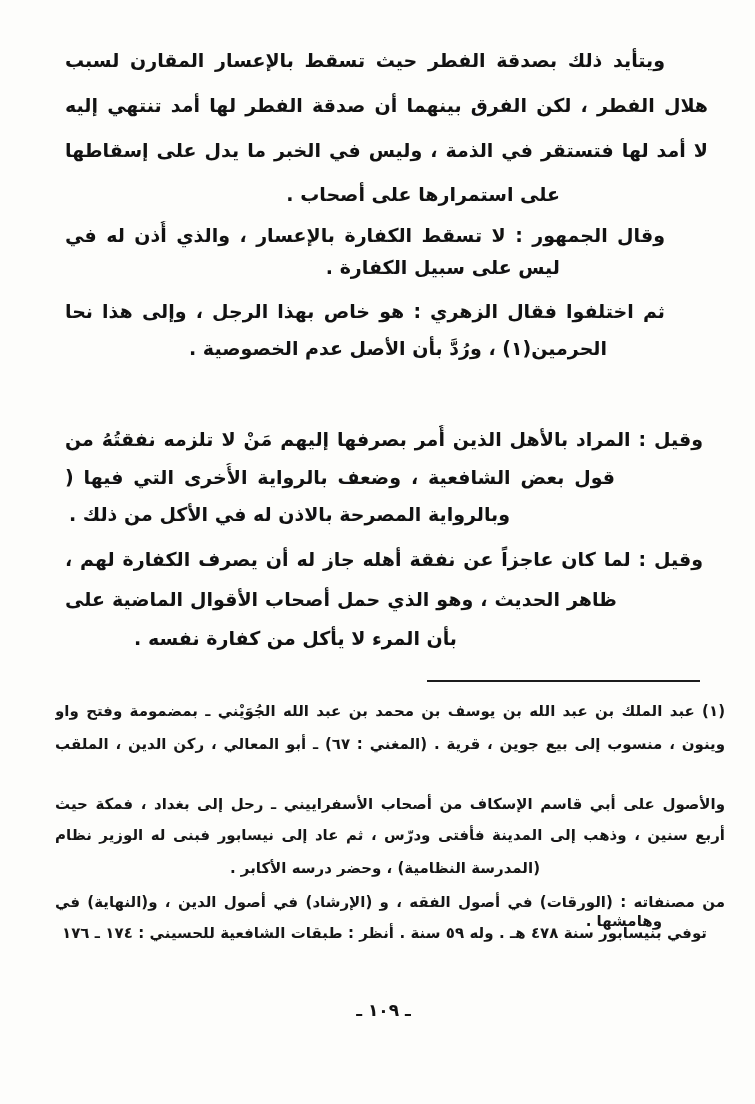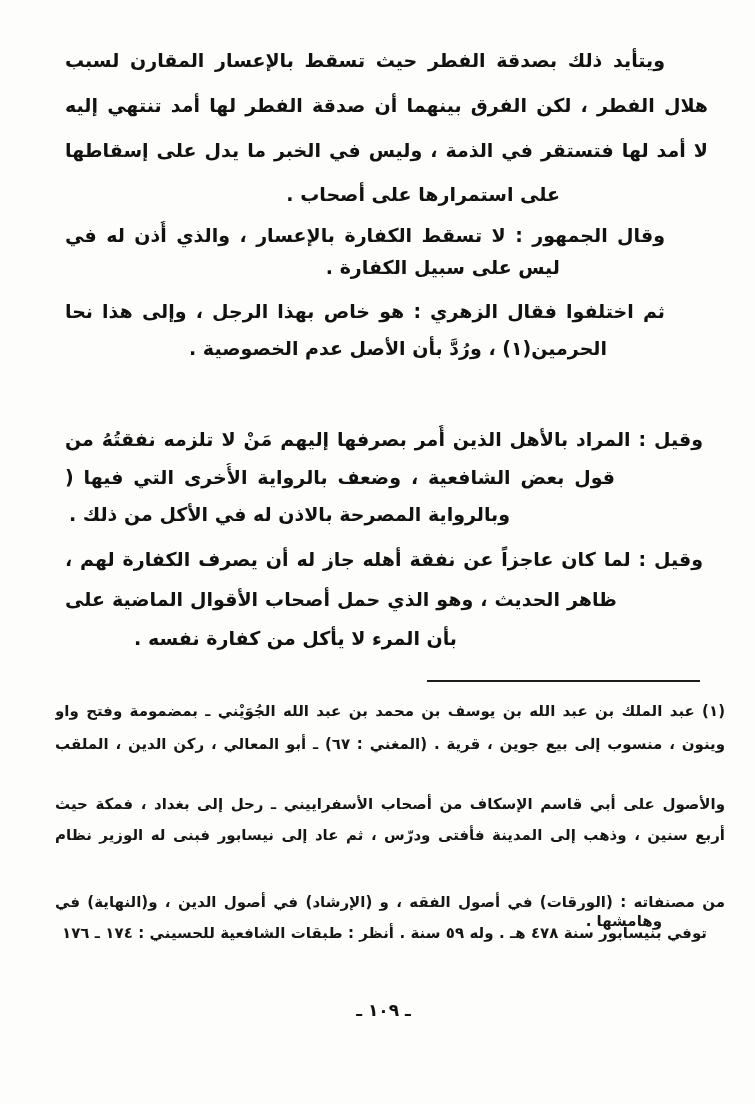--- a/index.html
+++ b/index.html
@@ -125,19 +125,20 @@
   <div class="ml j l13">وقيل : لما كان عاجزاً عن نفقة أهله جاز له أن يصرف الكفارة لهم ، وهذا هو</div>
   <div class="ml j l14">ظاهر الحديث ، وهو الذي حمل أصحاب الأقوال الماضية على ما قالوه</div>
   <div class="ml l15">بأن المرء لا يأكل من كفارة نفسه .</div>
 
   <div class="footnote-rule"></div>
 
   <div class="fl j f1">(١) عبد الملك بن عبد الله بن يوسف بن محمد بن عبد الله الجُوَيْني ـ بمضمومة وفتح واو وسكون ياء</div>
   <div class="fl j f2">وينون ، منسوب إلى بيع جوين ، قرية . (المغني : ٦٧) ـ أبو المعالي ، ركن الدين ، الملقب بإمام</div>
   <div class="fl j f4">والأصول على أبي قاسم الإسكاف من أصحاب الأسفراييني ـ رحل إلى بغداد ، فمكة حيث جاور</div>
   <div class="fl j f5">أربع سنين ، وذهب إلى المدينة فأفتى ودرّس ، ثم عاد إلى نيسابور فبنى له الوزير نظام الملك</div>
+  <div class="fl f6">(المدرسة النظامية) ، وحضر درسه الأكابر .</div>
   <div class="fl j f7">من مصنفاته : (الورقات) في أصول الفقه ، و (الإرشاد) في أصول الدين ، و(النهاية) في الفقه .</div>
   <div class="fl j f8">توفي بنيسابور سنة ٤٧٨ هـ . وله ٥٩ سنة . أنظر : طبقات الشافعية للحسيني : ١٧٤ ـ ١٧٦ ،</div>
   <div class="fl f9">وهامشها .</div>
 
   <div class="page-number">ـ ١٠٩ ـ</div>
 
 </div>
 
 </body></html>

